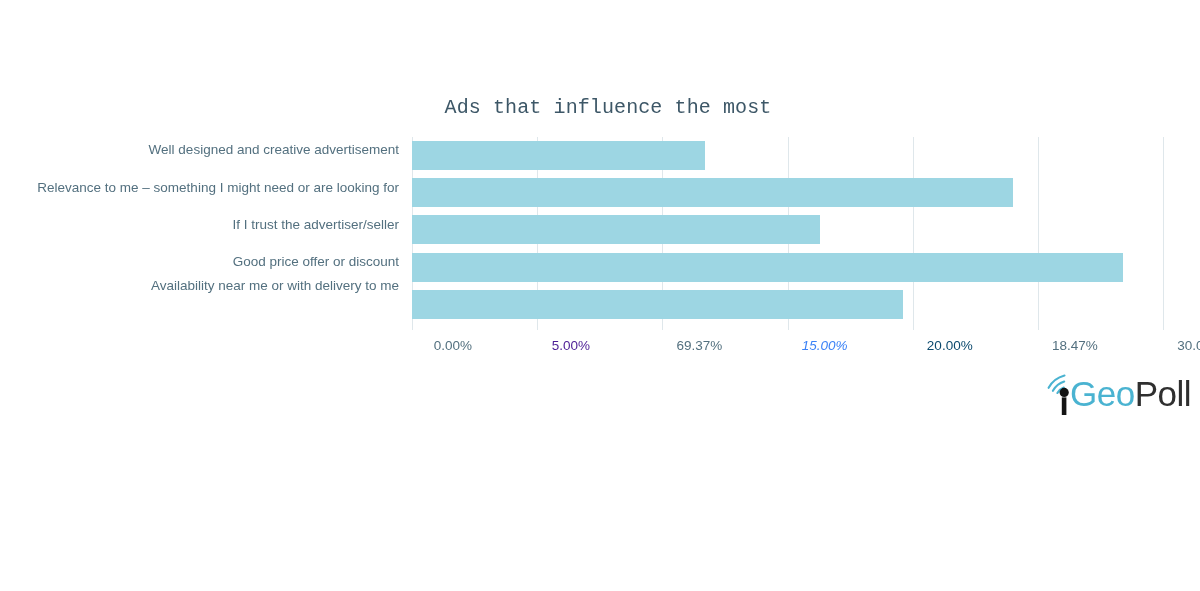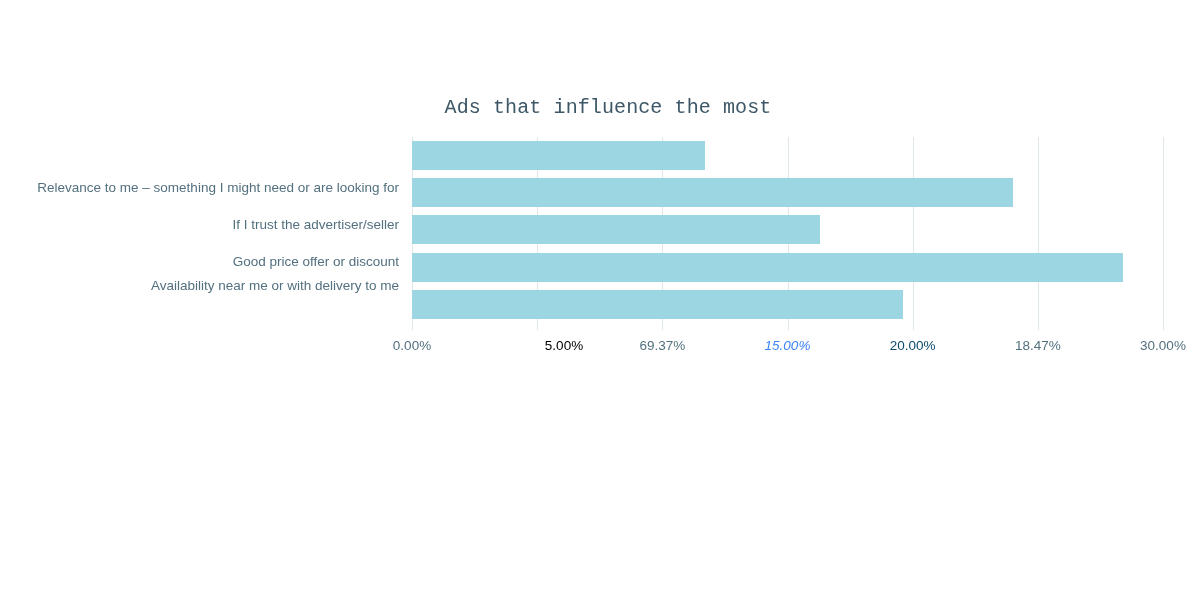--- a/index.html
+++ b/index.html
@@ -104,21 +104,21 @@
     left: 0;
     top: 338px;
     width: 1200px;
     height: 20px;
   }
   .axis-tick-label {
     position: absolute;
     top: 0;
     width: 120px;
     margin-left: -60px;
-    text-align: center;
+    text-align: right;
     font-size: 13.5px;
     color: #53707f;
     white-space: nowrap;
   }
 
   
   #geopoll-logo {
     position: absolute;
     left: 1040px;
     top: 372px;
@@ -147,20 +147,21 @@
 </head>
 <body>
 
 <div id="chart-root">
 
   <div id="chart-title" style="color: rgb(61, 87, 103);">
     <span id="chart-title-inner">Ads that influence the most</span>
   </div>
 
   <div id="cat-labels">
+    <div class="cat-label" style="top: 5px; color: rgb(83, 112, 127);">Well designed and creative advertisement</div>
     <div class="cat-label" style="top: 80px; color: rgb(83, 112, 127);">If I trust the advertiser/seller</div>
     <div class="cat-label" style="top: 43px; color: rgb(83, 112, 127);">Relevance to me – something I might need or are looking for</div>
     <div class="cat-label" style="top: 117px; color: rgb(83, 112, 127); padding-left: 11px;">Good price offer or discount</div>
     <div class="cat-label" style="top: 141px; color: rgb(83, 112, 127); padding-left: 32px;">Availability near me or with delivery to me</div>
   </div>
 
   <div id="plot-area">
     <div id="gridlines">
         <div class="gridline tickmark" style="left: 0px; background: rgb(223, 231, 235);"></div>
         <div class="gridline tickmark" style="left: 125.167px; background: rgb(223, 231, 235);"></div>
@@ -184,22 +185,34 @@
           <div class="bar" title="Good price offer or discount: 28.40%" style="width: 710.947px; background: rgb(157, 214, 227);"></div>
         </div>
         <div class="bar-row" style="top: 148.8px; width: 751px;">
           <div class="bar" title="Availability near me or with delivery to me: 19.60%" style="width: 490.653px; background: rgb(157, 214, 227);"></div>
         </div>
       </div>
   </div>
 
   <div id="axis-labels">
       <div class="axis-tick-label" style="left: 412px; color: rgb(83, 112, 127);">0.00%</div>
-      <div class="axis-tick-label" style="left: 564px; color: #000000;">5.00%</div>
+      <div class="axis-tick-label" style="left: 530px; color: #4c1d95;">5.00%</div>
       <div class="axis-tick-label" style="left: 662.333px; color: rgb(83, 112, 127);">69.37%</div>
       <div class="axis-tick-label" style="left: 787.5px; color: #3b82f6; font-style: italic;">15.00%</div>
       <div class="axis-tick-label" style="left: 912.667px; color: #0c4a6e;">20.00%</div>
       <div class="axis-tick-label" style="left: 1037.83px; color: rgb(83, 112, 127);">18.47%</div>
       <div class="axis-tick-label" style="left: 1163px; color: rgb(83, 112, 127);">30.00%</div>
     </div>
 
+  <div id="geopoll-logo">
+    <svg id="logo-i-mark" viewBox="0 0 34 44">
+      <path d="M24.5 3.5 C18.0 5.2 12.0 9.6 8.6 15.8" fill="none" stroke="#4ab3d1" stroke-width="2.1" stroke-linecap="round"></path>
+      <path d="M24.2 9.6 C19.6 11.1 15.4 14.4 12.9 18.8" fill="none" stroke="#4ab3d1" stroke-width="2.1" stroke-linecap="round"></path>
+      <path d="M23.8 15.6 C21.2 16.6 18.9 18.5 17.4 21.0" fill="none" stroke="#4ab3d1" stroke-width="2.1" stroke-linecap="round"></path>
+      <circle cx="24.2" cy="20.4" r="4.6" fill="#141414"></circle>
+      <rect x="21.8" y="25.4" width="4.6" height="17.6" fill="#141414"></rect>
+    </svg>
+    <div id="geopoll-wordmark">
+      <span class="logo-geo" style="color: rgb(74, 179, 209);">Geo</span><span class="logo-poll" style="color: rgb(47, 47, 47);">Poll</span>
+    </div>
+  </div>
 
 </div>
 
 </body></html>

